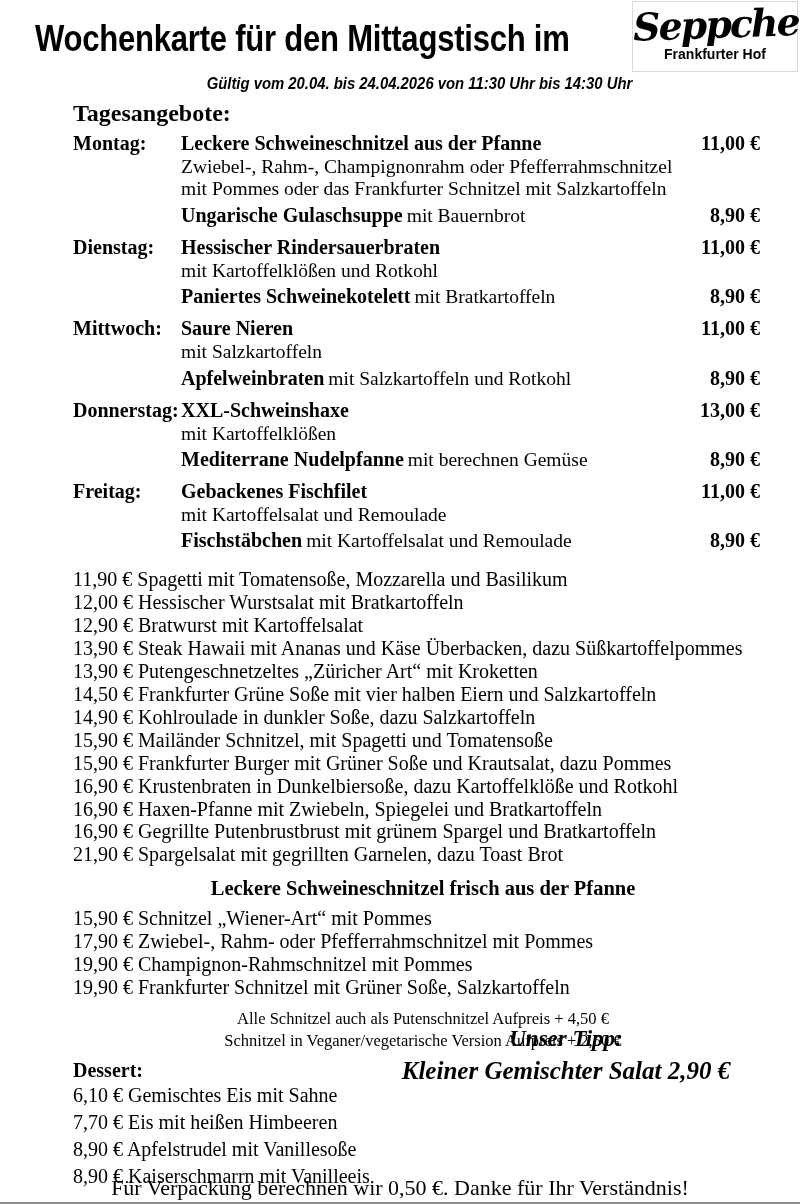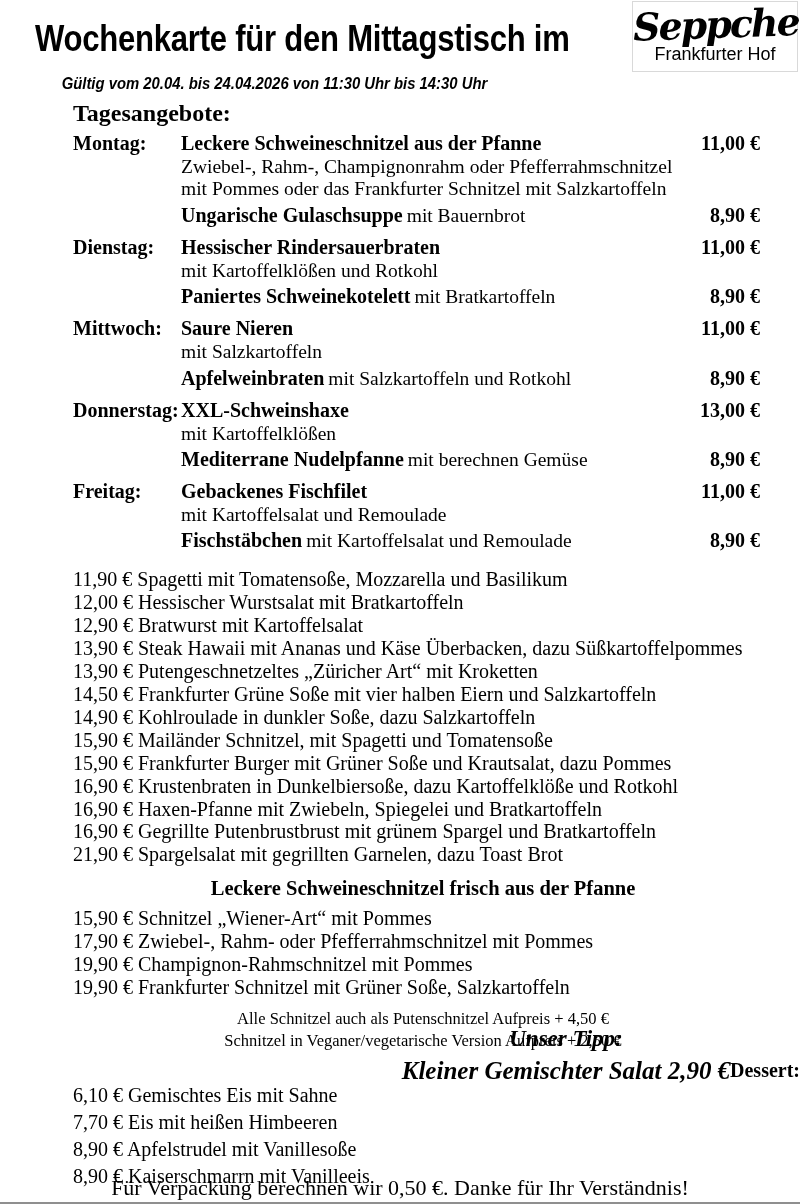--- a/index.html
+++ b/index.html
@@ -44,27 +44,28 @@
     font-family: "DejaVu Serif", serif;
     font-style: italic;
     font-weight: bold;
     font-size: 38px;
     line-height: 44px;
     letter-spacing: -2px;
     transform: rotate(-2deg);
   }
   .logo-sub {
     font-family: "Liberation Sans", sans-serif;
-    font-weight: normal;
-    font-size: 18px;
+    font-weight: bold;
+    font-size: 14px;
     line-height: 16px;
     margin-top: -1px;
   }
   .validity {
     padding-top: 74px;
+    text-align: center;
     font-family: "Liberation Sans", sans-serif;
   }
   .validity span {
     display: inline-block;
     font-weight: bold;
     font-style: italic;
     font-size: 16.5px;
     transform: scaleX(0.9);
     white-space: nowrap;
   }
@@ -100,21 +101,21 @@
     margin: 11px 0 7px 35px;
     text-align: center;
     font-size: 20.5px;
     font-weight: bold;
   }
   .schnitzel-items { margin-left: 35px; }
   .notes { width: 700px; margin: 9px 0 0 35px; text-align: center; }
   .note-line { font-size: 16.5px; line-height: 22px; }
 
   
-  .dessert-heading { margin: 7px 0 0 35px; font-size: 20px; font-weight: bold; line-height: 23px; text-align: right; }
+  .dessert-heading { margin: 7px 0 0 35px; font-size: 20px; font-weight: bold; line-height: 23px; }
   .dessert-items { margin-left: 35px; }
   .dessert-item { font-size: 20px; line-height: 27.2px; white-space: nowrap; }
 
   
   .tip {
     position: absolute;
     left: 390px;
     top: 1026px;
     width: 352px;
     text-align: center;

